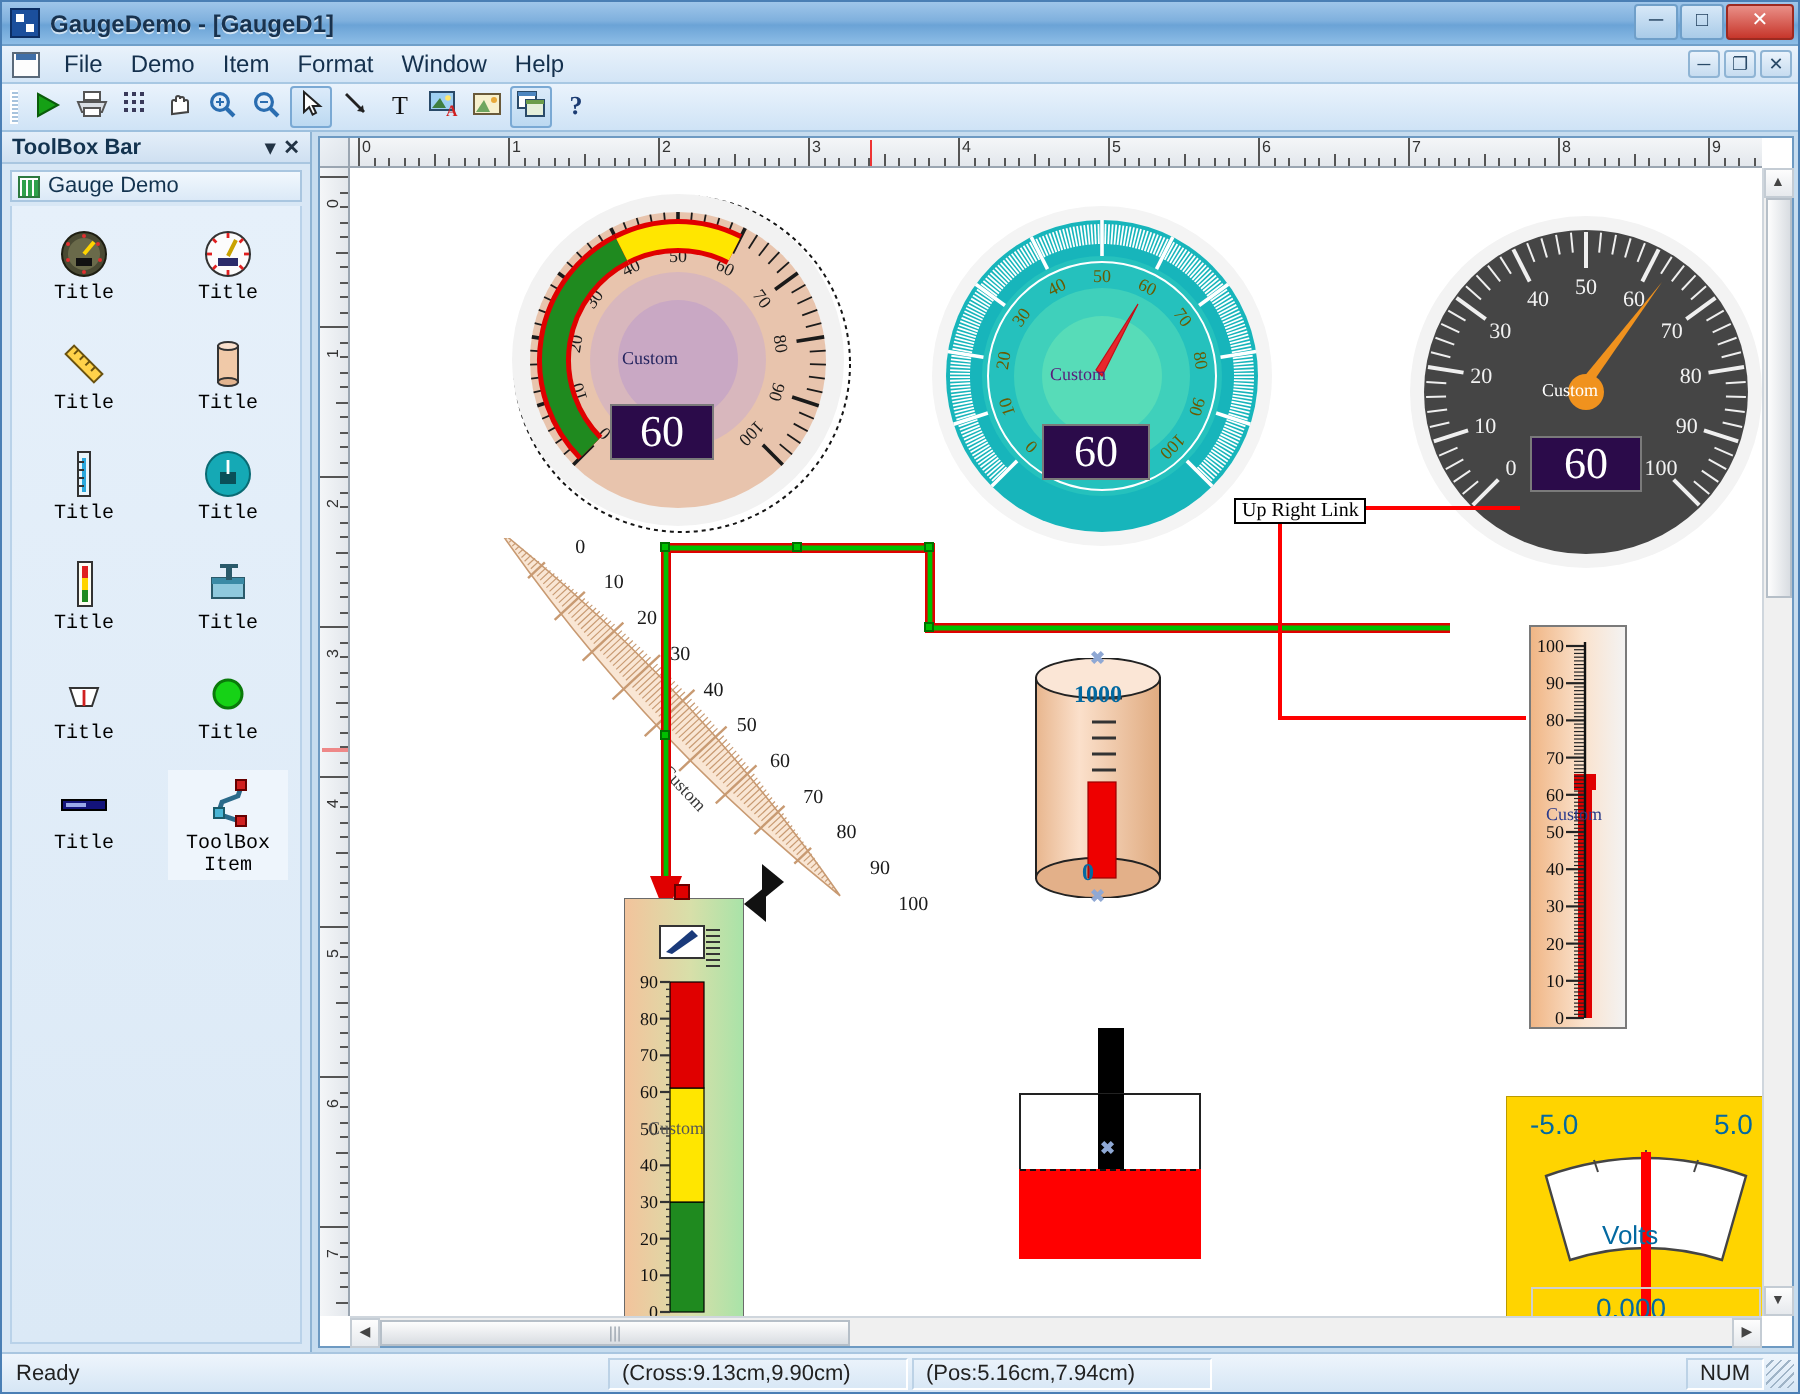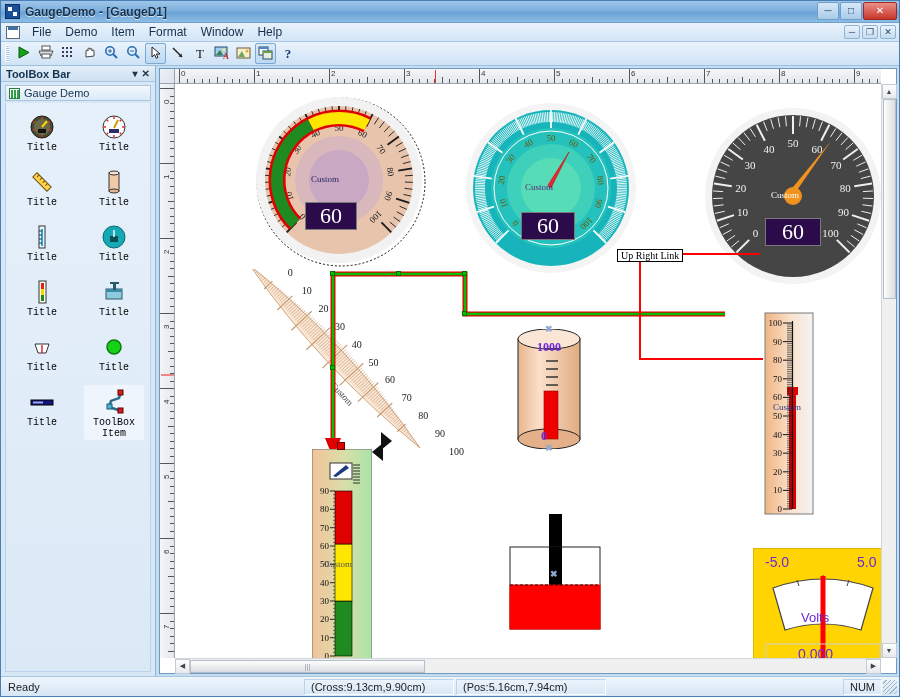--- a/index.html
+++ b/index.html
@@ -167,21 +167,21 @@
   }
   .sb-cell{ padding:0 6px; height:16px; display:flex; align-items:center;
     border:1px solid #bcd2e6; border-right-color:#fff; border-bottom-color:#fff;
     margin:0 1px; white-space:nowrap;}
   .sb-cell.flat{border:none;}
   .sb-spacer{flex:1 1 auto;}
   .sb-grip{width:14px;height:14px;margin-right:2px;
     background:repeating-linear-gradient(135deg,transparent 0 2px,#9fb4c7 2px 3px);}
   
   .w { position:absolute; }
-  .lbl-mini{ position:absolute; font-size:8px; color:#6d28d9; font-family:"Liberation Serif",serif;}
+  .lbl-mini{ position:absolute; font-size:8px; color:#0369a1; font-family:"Liberation Serif",serif;}
   .tag {
     position:absolute; background:#fff; border:1px solid #000;
     font-family:"Liberation Serif", serif; font-size:10px; color:#000;
     padding:0px 3px; white-space:nowrap;
   }
   .custom-txt{ position:absolute; font-family:"Liberation Serif",serif; font-size:9px;}
   .digi {
     position:absolute; background:#2b0b4a; border:1px solid #7a7a7a;
     color:#fff; font-family:"Liberation Serif", serif;
     display:flex; align-items:center; justify-content:center;

